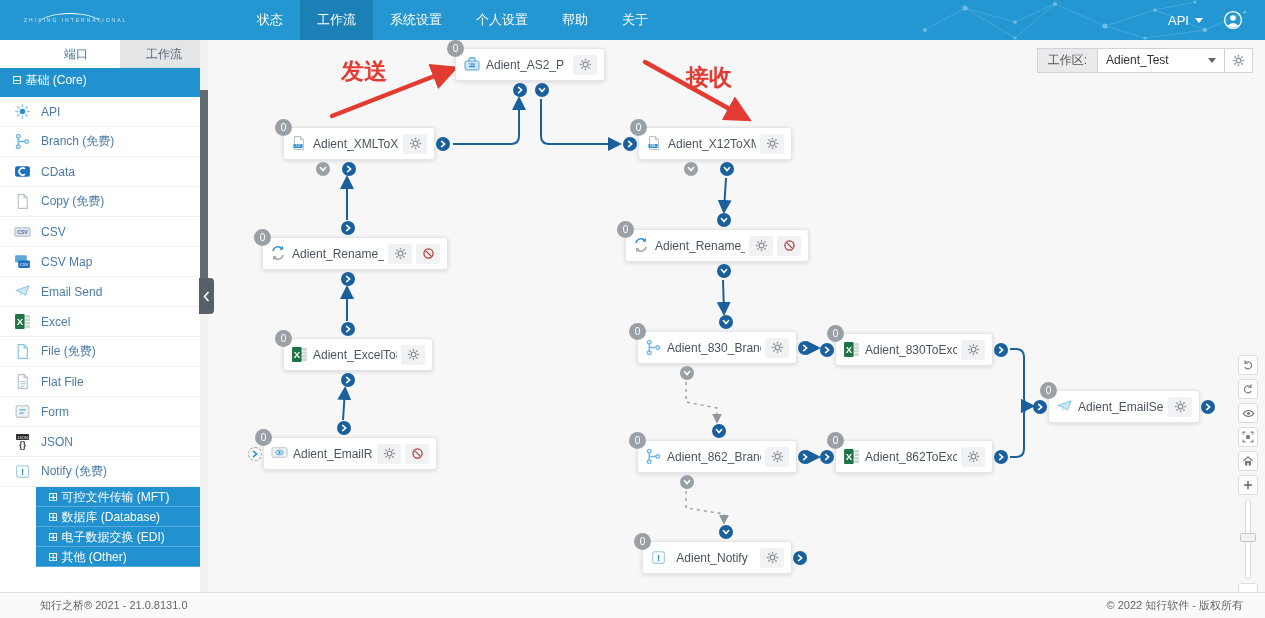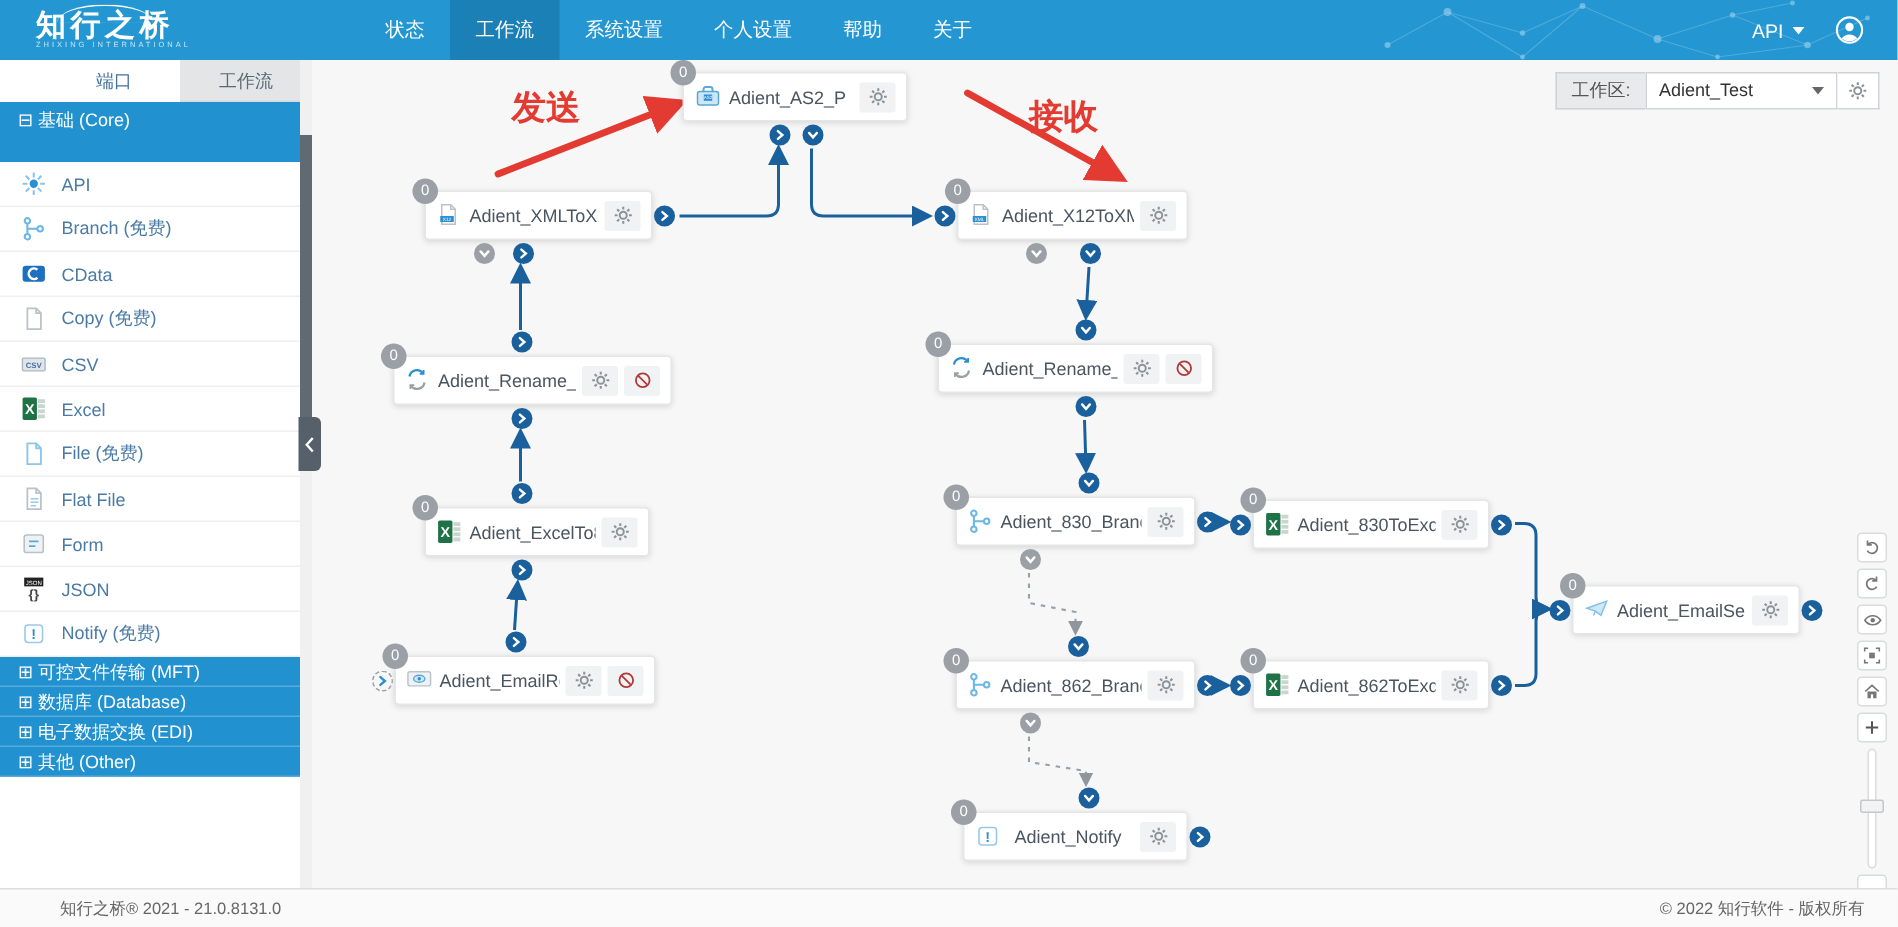--- a/index.html
+++ b/index.html
@@ -24,28 +24,28 @@
     border-top:5px solid #fff; display:inline-block; }
   #netdeco { position:absolute; right:0; top:0; height:40px; width:360px; opacity:.55; }
 
   
   #sidebar { position:absolute; left:0; top:40px; width:208px; bottom:26px;
     background:#fff; z-index:10; }
   #tabs { display:flex; height:28px; }
   .tab { flex:1; text-align:center; line-height:28px; font-size:12px; color:#5a6b78;
     background:#e3e5e7; border-bottom:1px solid #d7dadd; cursor:pointer; }
   .tab.active { background:#fff; color:#44749c; border-bottom:1px solid #fff;margin-left:32px; }
-  .sb-section { height:40px; background:#2191cf; color:#fff; font-size:12px;
+  .sb-section { height:29px; background:#2191cf; color:#fff; font-size:12px;
     line-height:24px; padding-left:12px; }
   .sb-item { height:30px; display:flex; align-items:center; gap:10px; padding-left:14px;
     border-bottom:1px solid #efefef; cursor:pointer; background:#fff; }
   .sb-item .ic { width:17px; height:17px; flex:0 0 17px; }
   .sb-item .lb { font-size:12px; color:#4b7ba5; }
   .sb-cat { height:20px; background:#2191cf; color:#fff; font-size:12px; line-height:20px;
-    padding-left:12px; border-bottom:1px solid rgba(255,255,255,.25); cursor:pointer; }
+    padding-left:12px; border-bottom:1px solid rgba(255,255,255,.25); cursor:pointer;margin-left:36px; }
   #sb-track { position:absolute; right:0; top:0; width:8px; bottom:0; background:#f0f0f0; }
   #sb-thumb { position:absolute; right:0; top:50px; width:8px; height:200px; background:#5f6a72; }
   #collapse { position:absolute; left:199px; top:278px; width:15px; height:36px;
     background:#56606a; border-radius:0 4px 4px 0; display:flex; align-items:center;
     justify-content:center; cursor:pointer; z-index:12; }
 
   
   #canvas { position:absolute; left:208px; top:40px; width:1057px; height:552px;
     background:#f7f7f7; overflow:hidden; }
   #wires { position:absolute; left:0; top:0; width:1057px; height:552px; }
@@ -101,21 +101,20 @@
   #footer { position:absolute; left:0; bottom:0; width:1265px; height:26px; background:#fafafa;
     border-top:1px solid #ddd; display:flex; align-items:center; justify-content:space-between;
     font-size:11px; color:#666; padding:0 22px 0 40px; z-index:20; }
 </style>
 </head>
 <body>
 
 <div id="nav">
   <div id="logo">
     <div class="arc"></div>
-    <div class="t">知行之桥</div>
     <div class="s">ZHIXING INTERNATIONAL</div>
   </div>
   <div id="navmenu">
       <div class="nav-item">状态</div>
       <div class="nav-item active">工作流</div>
       <div class="nav-item">系统设置</div>
       <div class="nav-item">个人设置</div>
       <div class="nav-item">帮助</div>
       <div class="nav-item">关于</div>
     </div>
@@ -199,20 +198,35 @@
       </div>
       <div class="sb-item">
         <span class="ic"><svg viewBox="0 0 18 16" width="17" height="17">
             <rect x="1" y="4" width="16" height="9" rx="1" fill="#dfe5e9" stroke="#aeb8bf"></rect>
             <text x="9" y="10.8" font-size="5.5" text-anchor="middle" fill="#4a6fa5" font-weight="bold">CSV</text>
           </svg></span>
         <span class="lb">CSV</span>
       </div>
       <div class="sb-item">
         <span class="ic"><svg viewBox="0 0 16 16" width="17" height="17">
+            <rect x="1" y="2" width="11" height="7" rx="1" fill="#5aa7d8"></rect>
+            <rect x="4" y="7" width="11" height="7" rx="1" fill="#1d6fc0"></rect>
+            <text x="9.5" y="12.6" font-size="4" fill="#fff" text-anchor="middle">CSV</text>
+          </svg></span>
+        <span class="lb">CSV Map</span>
+      </div>
+      <div class="sb-item">
+        <span class="ic"><svg viewBox="0 0 18 14" width="17" height="15">
+            <path d="M2 7l14-5-4 10-4-3z" fill="#cfe8f7" stroke="#7fc0e8"></path>
+            <path d="M8 9l-1.2 3.2" fill="none" stroke="#7fc0e8"></path>
+          </svg></span>
+        <span class="lb">Email Send</span>
+      </div>
+      <div class="sb-item">
+        <span class="ic"><svg viewBox="0 0 16 16" width="17" height="17">
             <rect x="1" y="1" width="9" height="14" rx="1" fill="#1f7246"></rect>
             <text x="5.5" y="11.5" font-size="9" fill="#fff" text-anchor="middle" font-weight="bold">X</text>
             <g fill="#c8d6cf">
               <rect x="10.6" y="2" width="4.4" height="2.4"></rect>
               <rect x="10.6" y="5.2" width="4.4" height="2.4"></rect>
               <rect x="10.6" y="8.4" width="4.4" height="2.4"></rect>
               <rect x="10.6" y="11.6" width="4.4" height="2.4"></rect>
             </g>
           </svg></span>
         <span class="lb">Excel</span>

